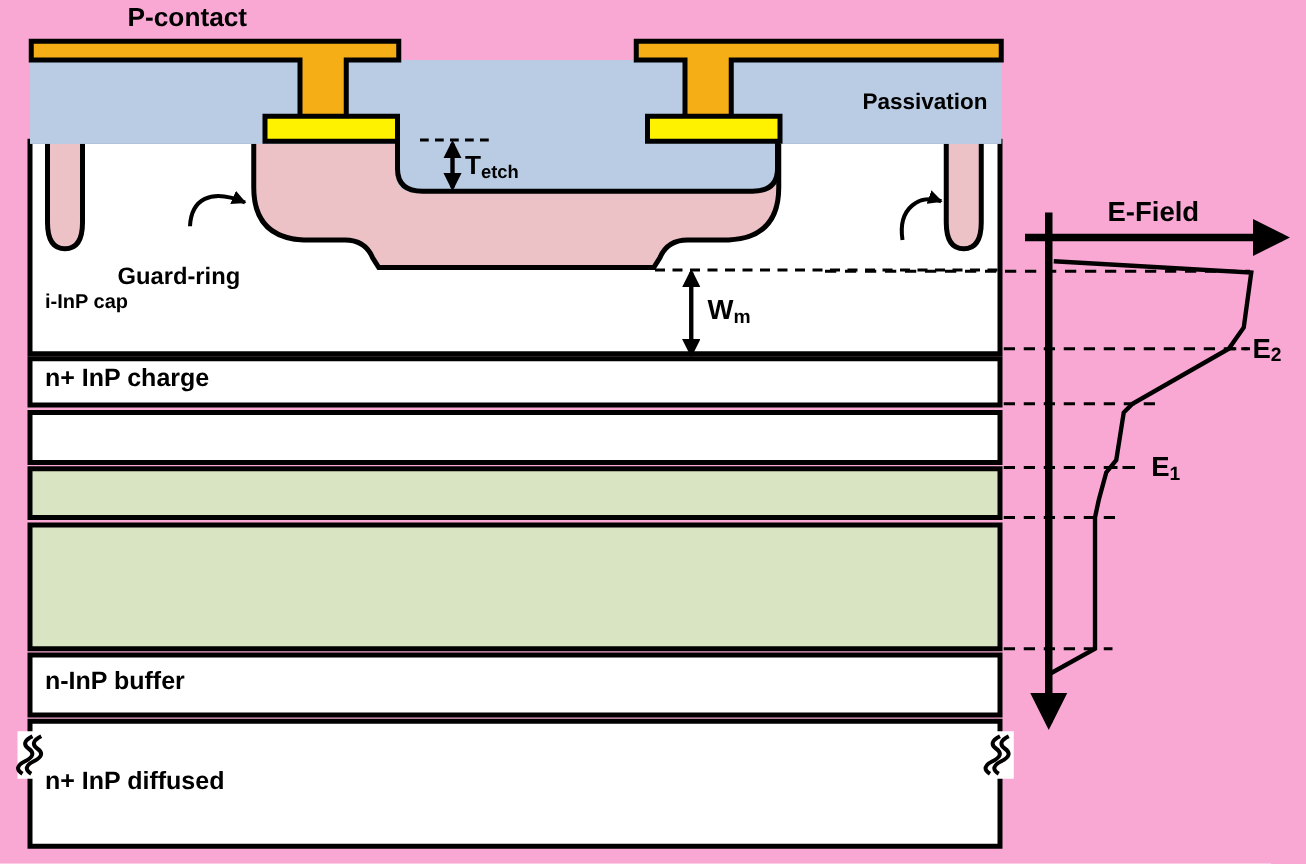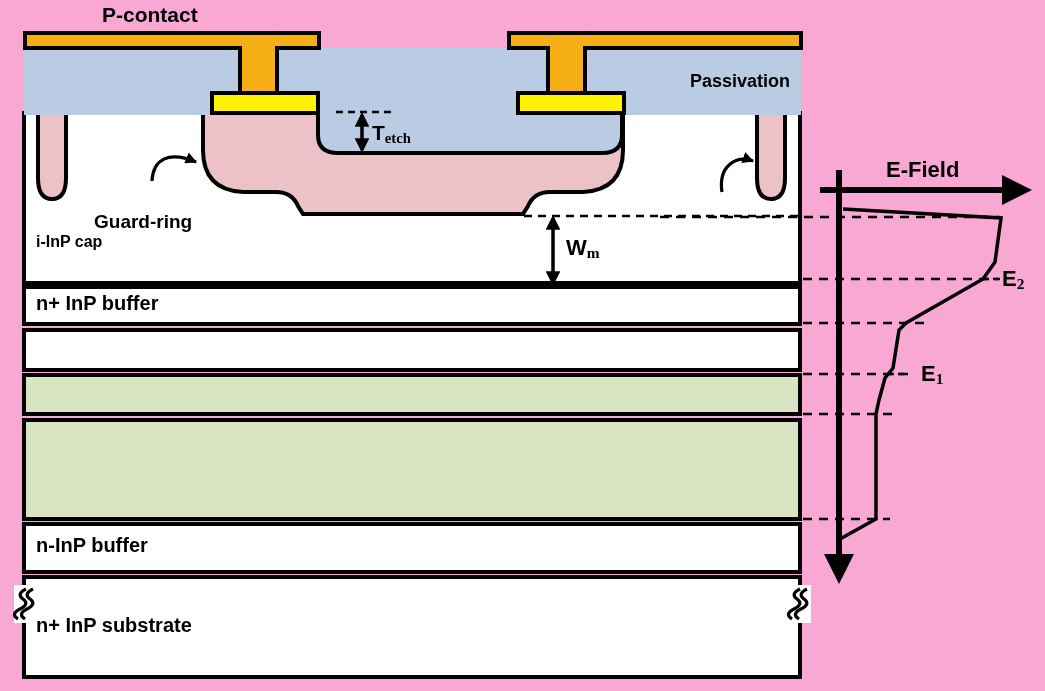--- a/index.html
+++ b/index.html
@@ -22,21 +22,20 @@
     font-weight: bold;
     color: #000000;
     white-space: nowrap;
     line-height: 1.05;
   }
   .lbl-sub {
     font-size: 0.70em;
     vertical-align: baseline;
     position: relative;
     top: 0.22em;
-    font-family: Liberation Serif, serif;
   }
   svg.stage {
     position: absolute;
     left: 0;
     top: 0;
     width: 1045px;
     height: 691px;
   }
 </style>
 </head>
@@ -207,23 +206,23 @@
 
   <div class="lbl" style="left:94px; top:212px; font-size:19px;">Guard-ring</div>
 
 
 
   <div class="lbl" style="left:566px; top:236px; font-size:22px;">
     <span>W</span><span class="lbl-sub">m</span>
   </div>
 
   <div class="lbl" style="left:36px; top:234px; font-size:16px;text-align:center;">i-InP cap</div>
-  <div class="lbl" style="left:36px; top:293px; font-size:20px;">n+ InP buffer</div>
+  <div class="lbl" style="left:36px; top:293px; font-size:20px;">n+ InP charge</div>
   <div class="lbl" style="left:36px; top:535px; font-size:20px;">n-InP buffer</div>
-  <div class="lbl" style="left:36px; top:615px; font-size:20px;">n+ InP substrate</div>
+  <div class="lbl" style="left:36px; top:615px; font-size:20px;">n+ InP diffused</div>
 
   <div class="lbl" style="left:886px; top:158px; font-size:22px;">E-Field</div>
 
   <div class="lbl" style="left:1002px; top:267px; font-size:22px;">
     <span>E</span><span class="lbl-sub">2</span>
   </div>
 
   <div class="lbl" style="left:921px; top:362px; font-size:22px;">
     <span>E</span><span class="lbl-sub">1</span>
   </div>

